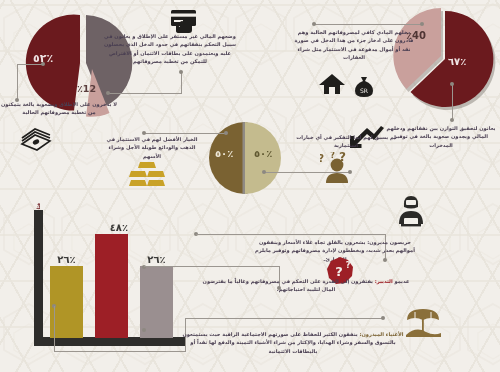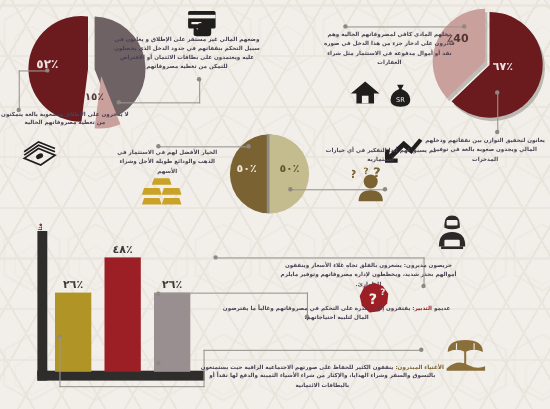--- a/index.html
+++ b/index.html
@@ -91,21 +91,21 @@
 
     <g transform="translate(-6,0)">
       <path d="M70 55 L70 7 A48 48 0 1 0 64 102.6 Z" fill="#6b1a1e"></path>
     </g>
 
     <g transform="translate(6,6)">
       <path d="M70 55 L64 102.6 A48 48 0 0 0 87.5 99 Z" fill="#c9a09c"></path>
     </g>
   </svg>
   <div class="abs label-pct" style="left:33px;top:52px;color:#efe3e3;text-align:center;">٪٥٢</div>
-  <div class="abs label-pct" style="left:77px;top:83px;color:#5a3e3e;font-size:9.5px;">٪١٥</div>
+  <div class="abs label-pct" style="left:77px;top:83px;color:#5a3e3e;font-size:9.5px;">٪12</div>
 
   <div class="conn h" style="left:17px;top:64px;width:26px;"></div>
   <div class="conn v" style="left:17px;top:64px;height:36px;"></div>
   <div class="dot" style="left:15px;top:98px;"></div>
   <div class="dot" style="left:41px;top:62px;"></div>
 
   <div class="conn h" style="left:108px;top:93px;width:74px;"></div>
   <div class="conn v" style="left:181px;top:72px;height:22px;"></div>
   <div class="dot" style="left:106px;top:91px;"></div>
   <div class="dot" style="left:179px;top:70px;"></div>
@@ -209,21 +209,21 @@
   <div id="barchart">
     <div class="ylab">فئات المنفقين بالسعودية (حسب الدراسة)</div>
     <div class="axis-v"></div>
     <div class="axis-h"></div>
     <div class="axis-corner"></div>
 
     <div class="bar" style="left:38px;height:72px;background:#b09526;"></div>
     <div class="bar-val" style="left:38px;top:58px;width:33px;text-align:center;">٪٢٦</div>
 
     <div class="bar" style="left:83px;height:104px;background:#9d1f26;"></div>
-    <div class="bar-val" style="left:83px;top:26px;width:33px;text-align:center;">٪٤٨</div>
+    <div class="bar-val" style="left:83px;top:26px;width:33px;text-align:right;">٪٤٨</div>
 
     <div class="bar" style="left:128px;height:72px;background:#9a8f90;"></div>
     <div class="bar-val" style="left:128px;top:58px;width:33px;text-align:center;">٪٢٦</div>
   </div>
 
   <div class="dot" style="left:52px;top:304px;"></div>
   <div class="conn v" style="left:54px;top:306px;height:46px;"></div>
   <div class="conn h" style="left:54px;top:351px;width:132px;"></div>
   <div class="conn v" style="left:185px;top:318px;height:34px;"></div>
   <div class="conn h" style="left:185px;top:318px;width:198px;"></div>

